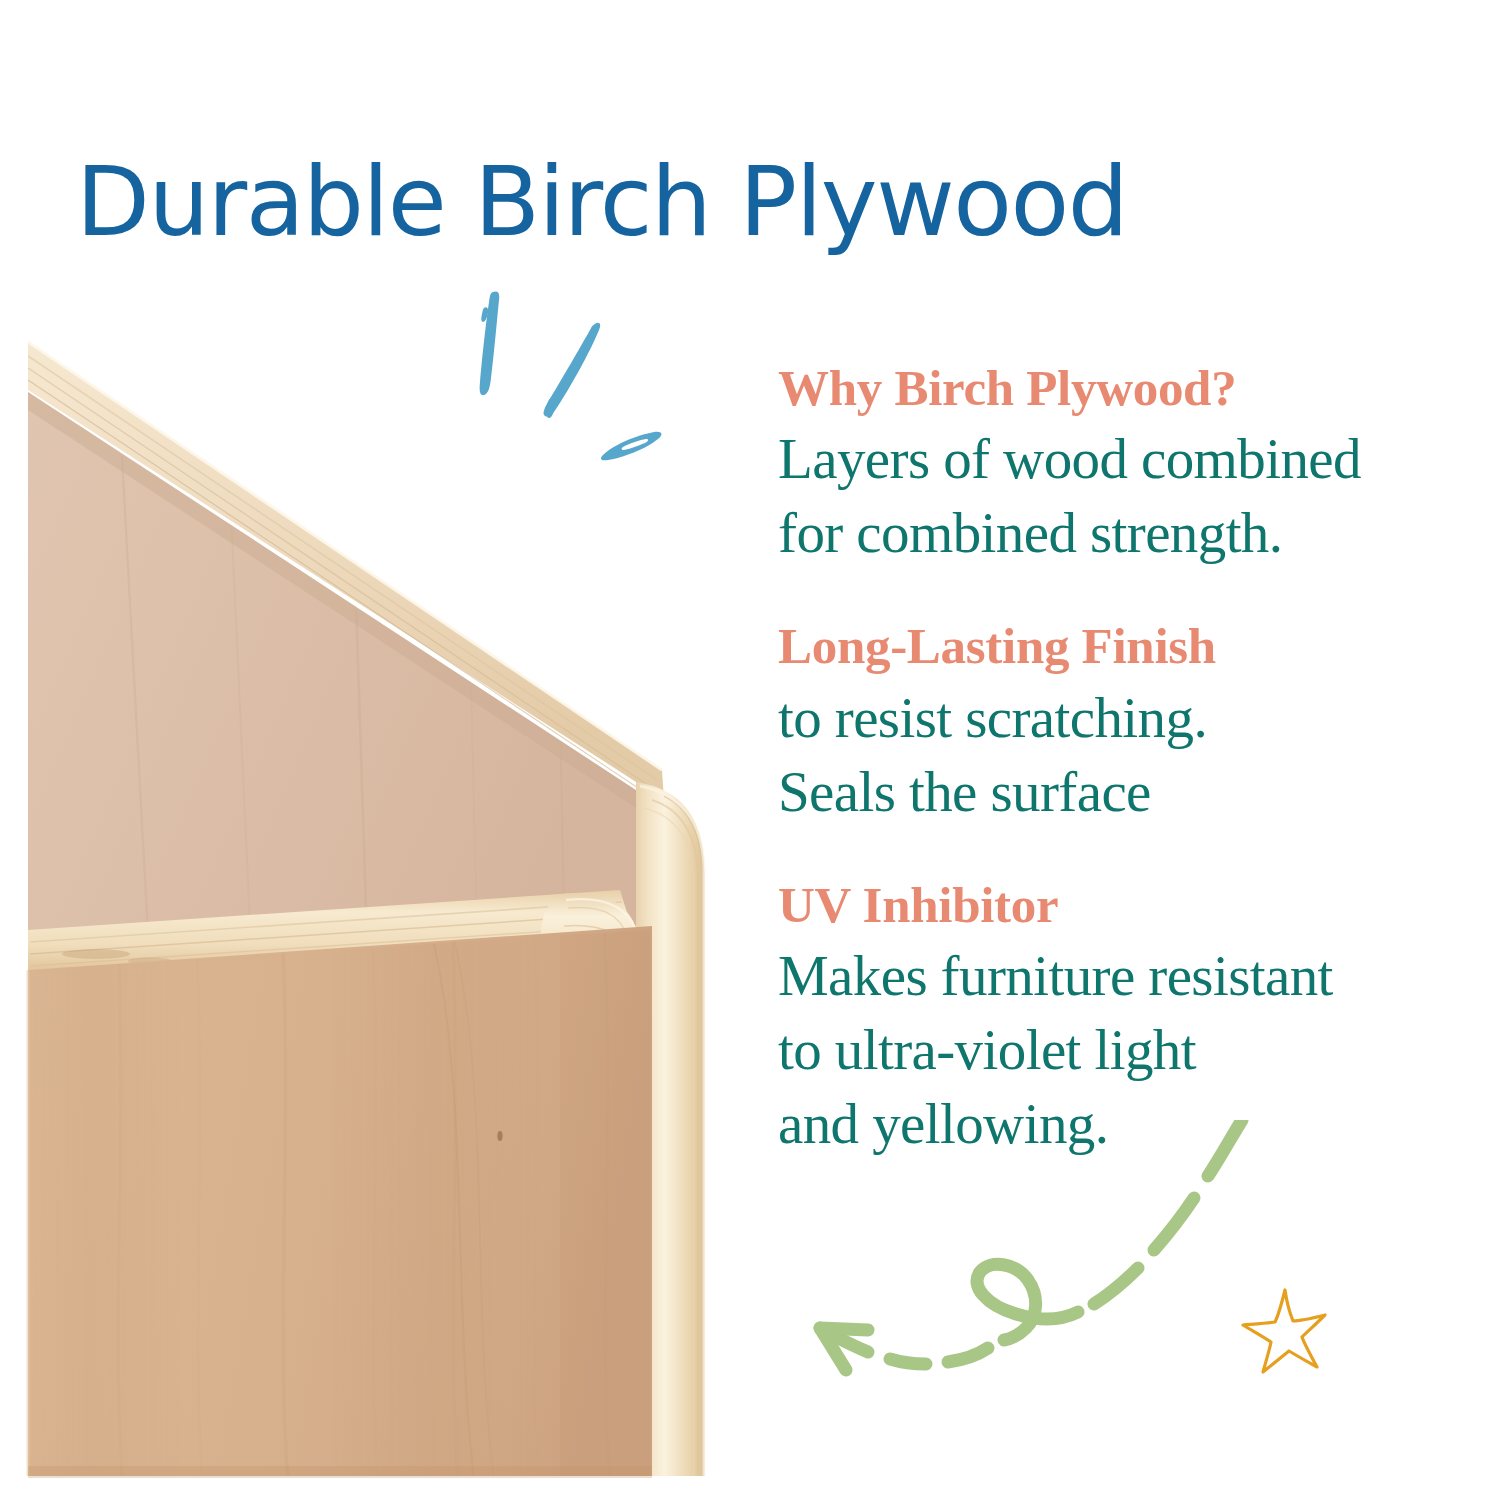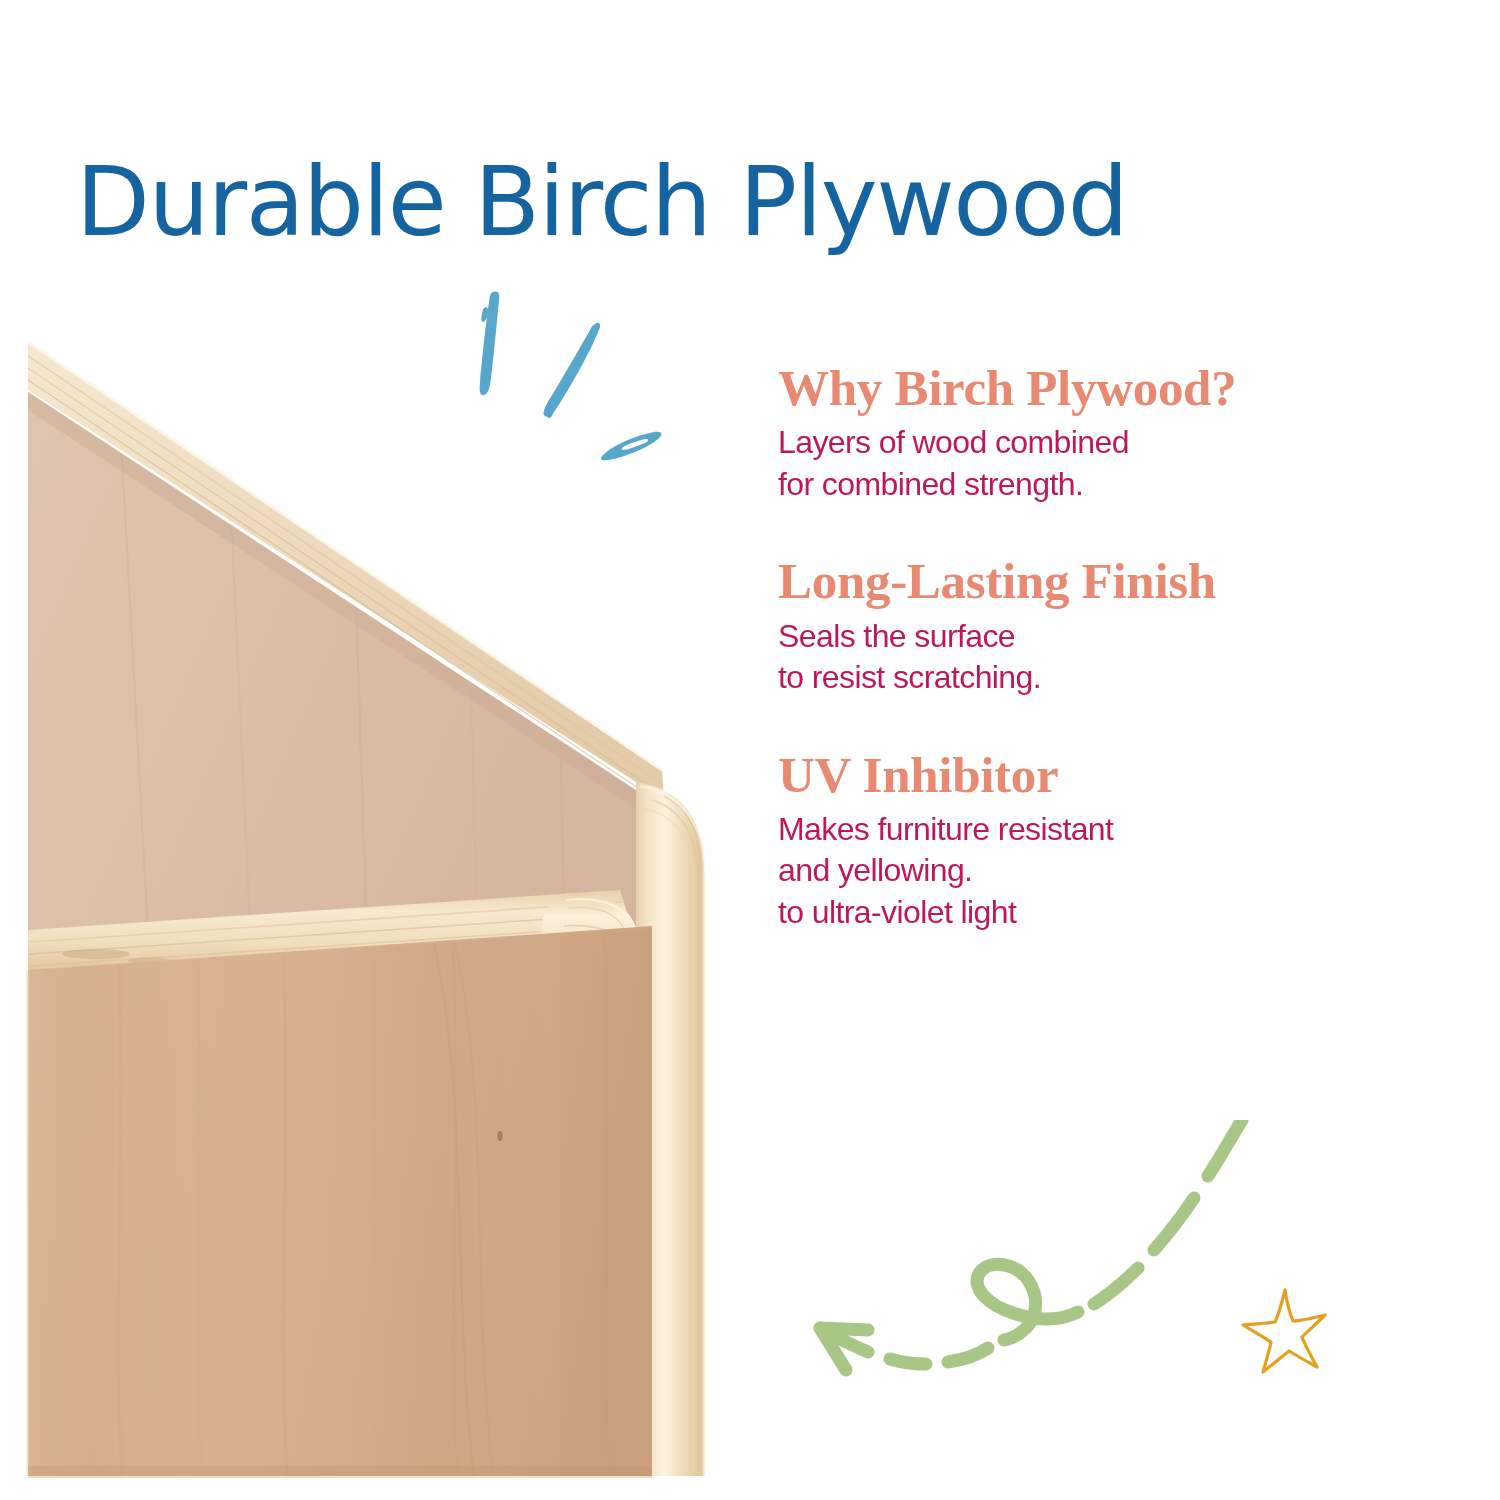--- a/index.html
+++ b/index.html
@@ -54,25 +54,25 @@
     font-family: Liberation Serif, serif;
     font-weight: 700;
     font-size: 51px;
     line-height: 1.18;
     color: #E88A72;
     letter-spacing: -0.3px;
     margin: 0 0 4px 0;
     white-space: nowrap;
   }
   .feature-body {
-    font-family: Liberation Sans, sans-serif;
+    font-family: Liberation Serif, serif;
     font-weight: 400;
-    font-size: 32px;
+    font-size: 57px;
     line-height: 1.30;
-    color: #be185d;
+    color: #0f766e;
     letter-spacing: -0.6px;
     margin: 0;
   }
   .feature-body .line { display: block; white-space: nowrap; }
 
   
   .doodle {
     position: absolute;
     pointer-events: none;
   }
@@ -252,31 +252,31 @@
     <div class="feature-heading">Why Birch Plywood?</div>
     <div class="feature-body">
       <span class="line">Layers of wood combined</span>
       <span class="line">for combined strength.</span>
     </div>
   </div>
 
   <div class="feature-block">
     <div class="feature-heading">Long-Lasting Finish</div>
     <div class="feature-body">
+      <span class="line">to resist scratching.</span>
       <span class="line">Seals the surface</span>
-      <span class="line">to resist scratching.</span>
     </div>
   </div>
 
   <div class="feature-block">
     <div class="feature-heading">UV Inhibitor</div>
     <div class="feature-body">
       <span class="line">Makes furniture resistant</span>
+      <span class="line">to ultra-violet light</span>
       <span class="line">and yellowing.</span>
-      <span class="line">to ultra-violet light</span>
     </div>
   </div>
 
 </div>
 
 <div class="doodle" id="sparkle-doodle">
   <svg width="270" height="210" viewBox="0 0 270 210" xmlns="http://www.w3.org/2000/svg">
     <g fill="#57A7CC">
 
       <path d="M45,14 C50,12 52,15 51,22 C49,42 46,76 43,100 C42,110 40,116 36,117 C32,118 31,113 32,104 C34,80 38,44 41,24 C42,18 42,15 45,14 Z"></path>

